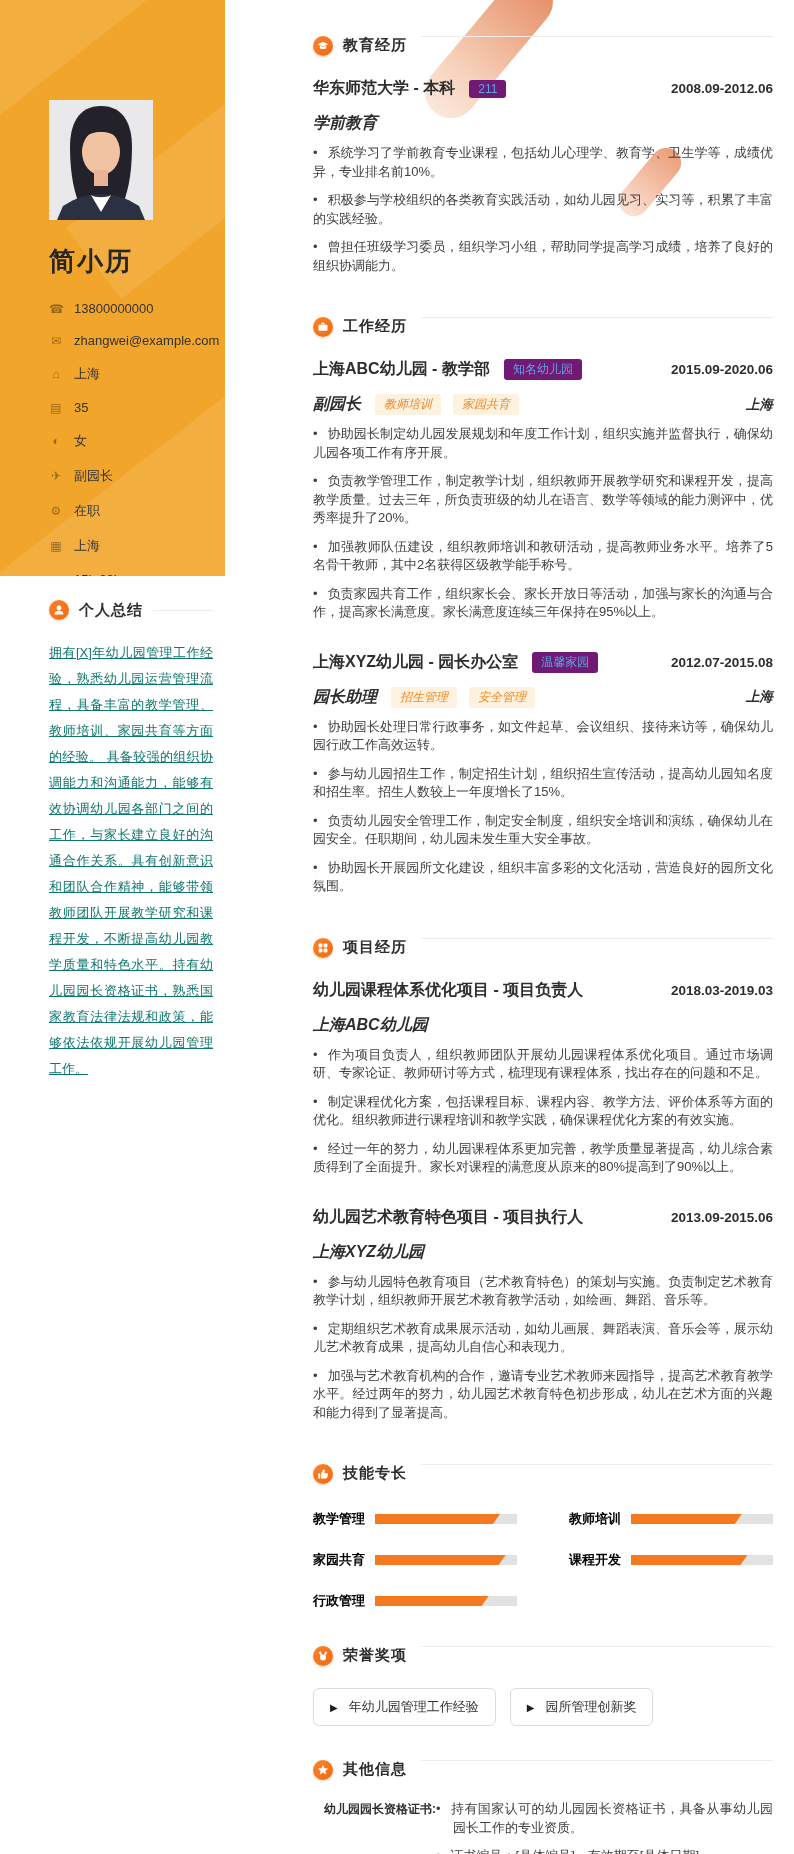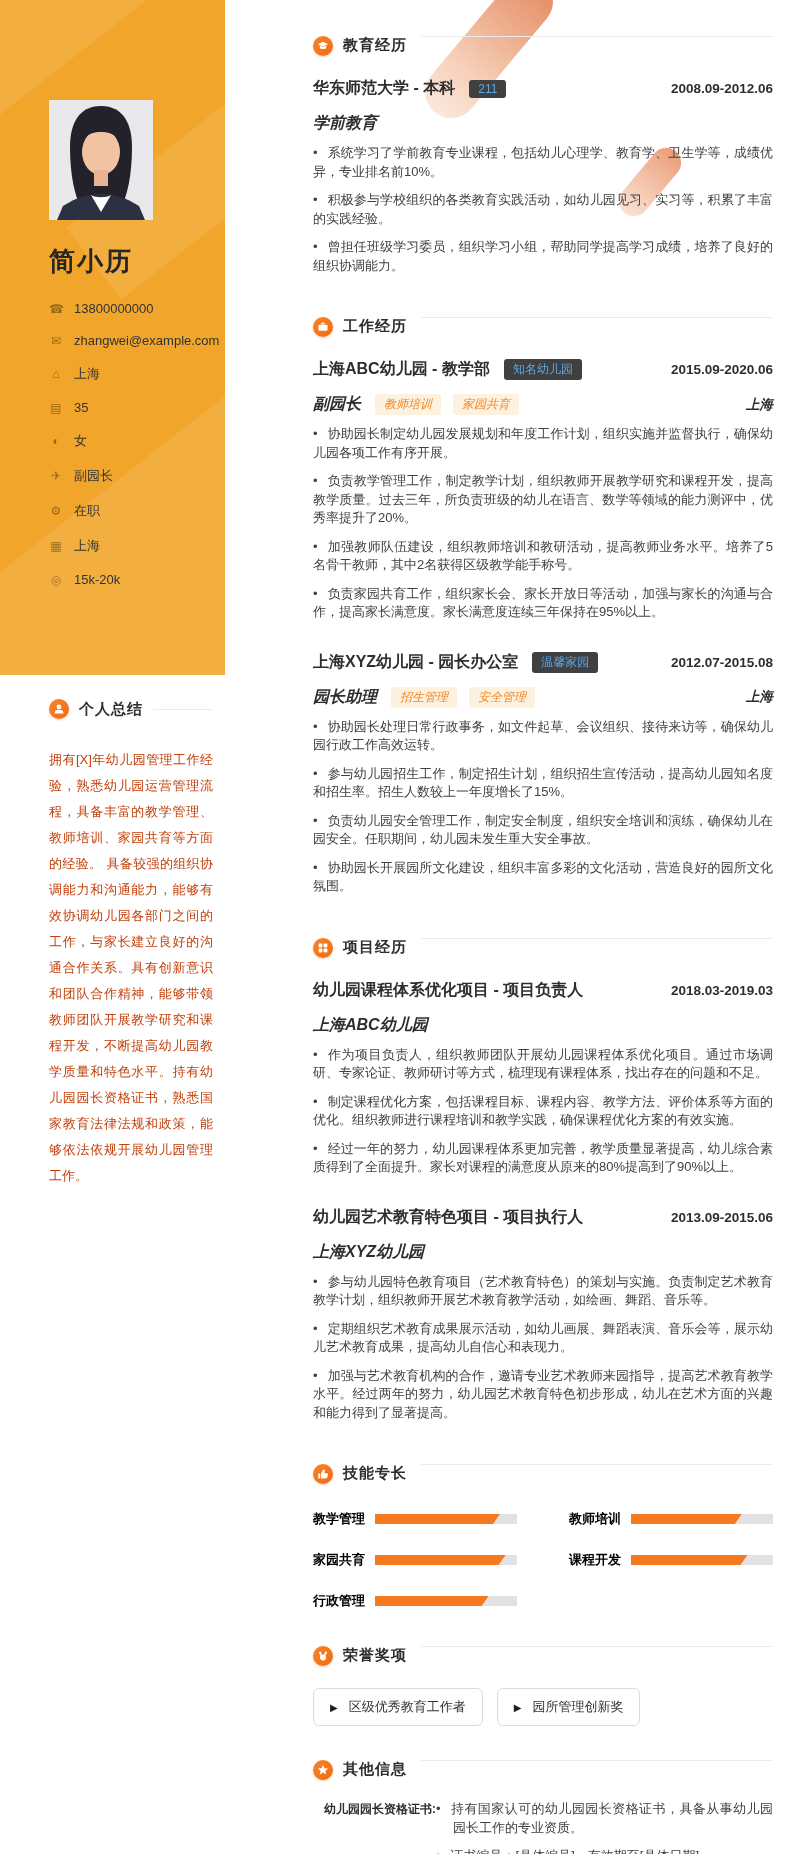--- a/index.html
+++ b/index.html
@@ -2,35 +2,35 @@
 <html><head>
 <meta charset="utf-8">
 <style>
   * { margin:0; padding:0; box-sizing:border-box; }
   html,body { background:#fff; }
   body { width:794px; font-family:"Liberation Sans","DejaVu Sans",sans-serif; }
   .page { width:794px; min-height:1854px; display:flex; background:#fff; }
 
   
   .sidebar { width:225px; flex:0 0 225px; }
-  .orange-block { position:relative; height:675px; background:#F2A52B; overflow:hidden; padding:100px 0 0 49px; }
+  .orange-block { position:relative; height:576px; background:#F2A52B; overflow:hidden; padding:100px 0 0 49px; }
   .stripe { position:absolute; background:rgba(255,255,255,.10); }
   .stripe.s1 { width:300px; height:110px; transform:rotate(-38deg); left:-150px; top:-10px; }
   .stripe.s2 { width:320px; height:90px;  transform:rotate(-38deg); left:60px;  top:120px; }
   .stripe.s3 { width:420px; height:230px; transform:rotate(-38deg); left:-40px; top:470px; }
   .photo { position:relative; width:104px; height:120px; overflow:hidden; }
   .photo svg { display:block; }
   .side-name { position:relative; margin-top:24px; font-size:26px; font-weight:700; color:#262626; letter-spacing:2px; }
   .contacts { position:relative; list-style:none; margin-top:22px; }
   .contacts li { display:flex; align-items:center; margin-bottom:17px; font-size:13px; color:#333; }
   .c-ico { width:14px; margin-right:11px; font-size:12px; color:rgba(40,30,5,.45); text-align:center; flex:0 0 14px; }
 
   .side-white { padding:24px 12px 0 49px; }
   .side-sec-head { display:flex; align-items:center; }
-  .summary-text { margin-top:28px; font-size:13px; color:#c2410c; line-height:26px; text-align:justify; }
+  .summary-text { margin-top:20px; font-size:13px; color:#0f766e; line-height:26px; text-align:justify;text-decoration:underline; }
 
   
   .sec-head { display:flex; align-items:flex-start; }
   .sec-icon { width:20px; height:20px; border-radius:50%; background:linear-gradient(135deg,#F8842C,#F26A11); display:flex; align-items:center; justify-content:center; flex:0 0 20px; box-shadow:0 1px 2px rgba(242,106,17,.35); }
   .sec-icon svg { display:block; }
   .sec-title { margin-left:10px; font-size:15px; font-weight:700; color:#2e2e2e; letter-spacing:1px; }
   .sec-line { flex:1; height:1px; background:#ececec; margin-left:14px; }
   .side-sec-head .sec-line { margin-left:10px; }
 
   
@@ -38,21 +38,21 @@
   .deco-cap { position:absolute; border-radius:999px; z-index:0; }
   .cap1 { width:52px; height:170px; left:238px; top:-38px; transform:rotate(40deg); background:linear-gradient(to bottom,#E4875B 5%,#F6CDB4 70%,#FBE6DA); opacity:.92; }
   .cap2 { width:30px; height:80px;  left:410px; top:142px; transform:rotate(40deg); background:linear-gradient(to bottom,#E9936A,#FADFD0); opacity:.9; }
   section { position:relative; z-index:1; }
   section + section { margin-top:42px; }
 
   .item { margin-top:22px; }
   .irow { display:flex; align-items:center; }
   .irow + .irow { margin-top:14px;font-style:italic; }
   .i-title { font-size:16px; font-weight:700; color:#2e2e2e; }
-  .tag-blue { margin-left:14px; background:#404040; color:#5BA8E6; font-size:12px; padding:2px 9px; border-radius:3px; }
+  .tag-blue { margin-left:14px; background:#701a75; color:#5BA8E6; font-size:12px; padding:2px 9px; border-radius:3px; }
   .tag-orange { margin-left:14px; background:#FDF1E0; color:#F0871F; font-size:12px; padding:2px 9px; border-radius:3px; }
   .tag-orange + .tag-orange { margin-left:12px; }
   .i-date, .i-loc { margin-left:auto; font-size:13.5px; font-weight:700; color:#2e2e2e; }
   .bullets { }
   .bl { font-size:13px; color:#404040; line-height:18.5px; margin-top:10px; text-align:justify; }
   .dot { margin-right:10px; color:#404040; }
 
   
   .skill-grid { display:grid; grid-template-columns:1fr 1fr; column-gap:52px; row-gap:23px; margin-top:26px; }
   .skill { display:flex; align-items:center; }
@@ -335,21 +335,21 @@
               <path d="M8.6 1.2 L7 4.4 L8.6 5.6 L10.2 2.4 Z" fill="#fff"></path>
               <circle cx="6" cy="7.6" r="3" fill="#fff"></circle>
             </svg>
         </span>
         <span class="sec-title">荣誉奖项</span>
         <span class="sec-line"></span>
       </div>
       <div class="honor-row">
         <div class="honor-btn">
           <span class="tri">▶</span>
-          <span>区级优秀教育工作者</span>
+          <span>年幼儿园管理工作经验</span>
         </div>
         <div class="honor-btn">
           <span class="tri">▶</span>
           <span>园所管理创新奖</span>
         </div>
       </div>
     </section>
 
     <section style="margin-top:34px;">
       <div class="sec-head">

